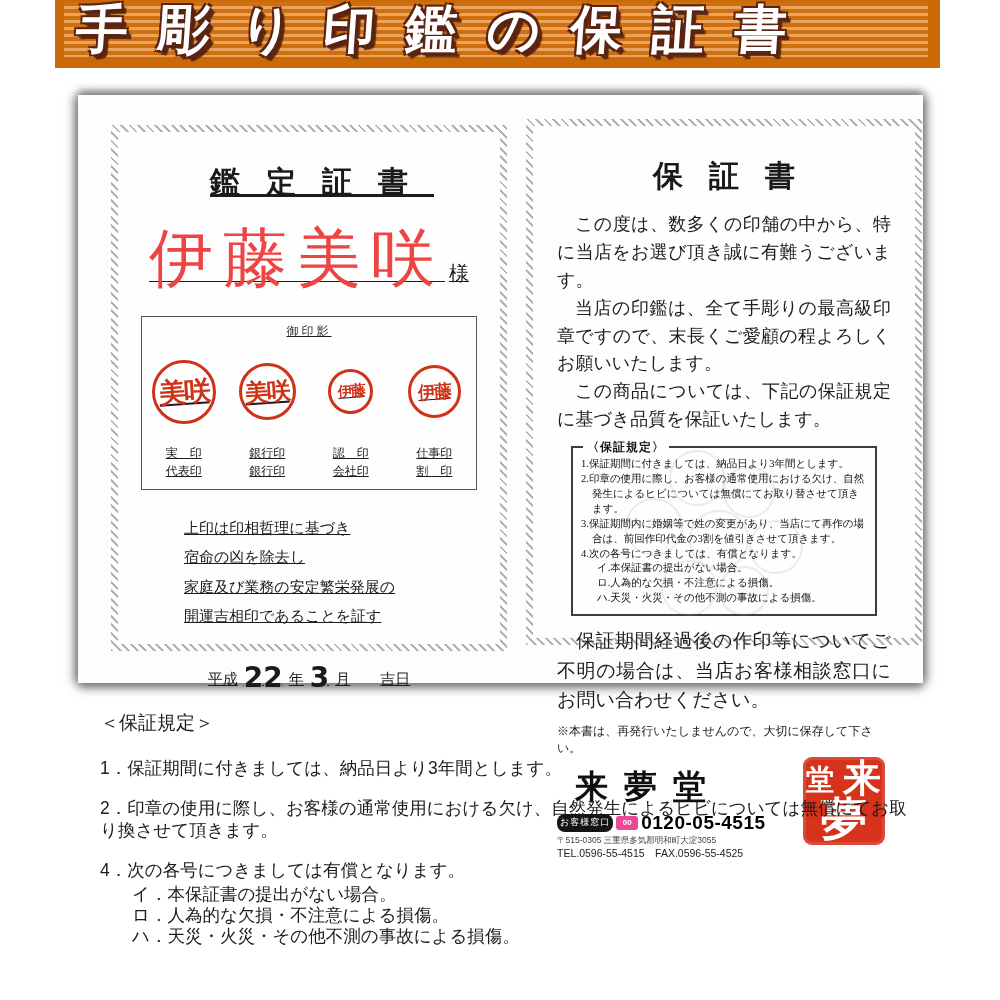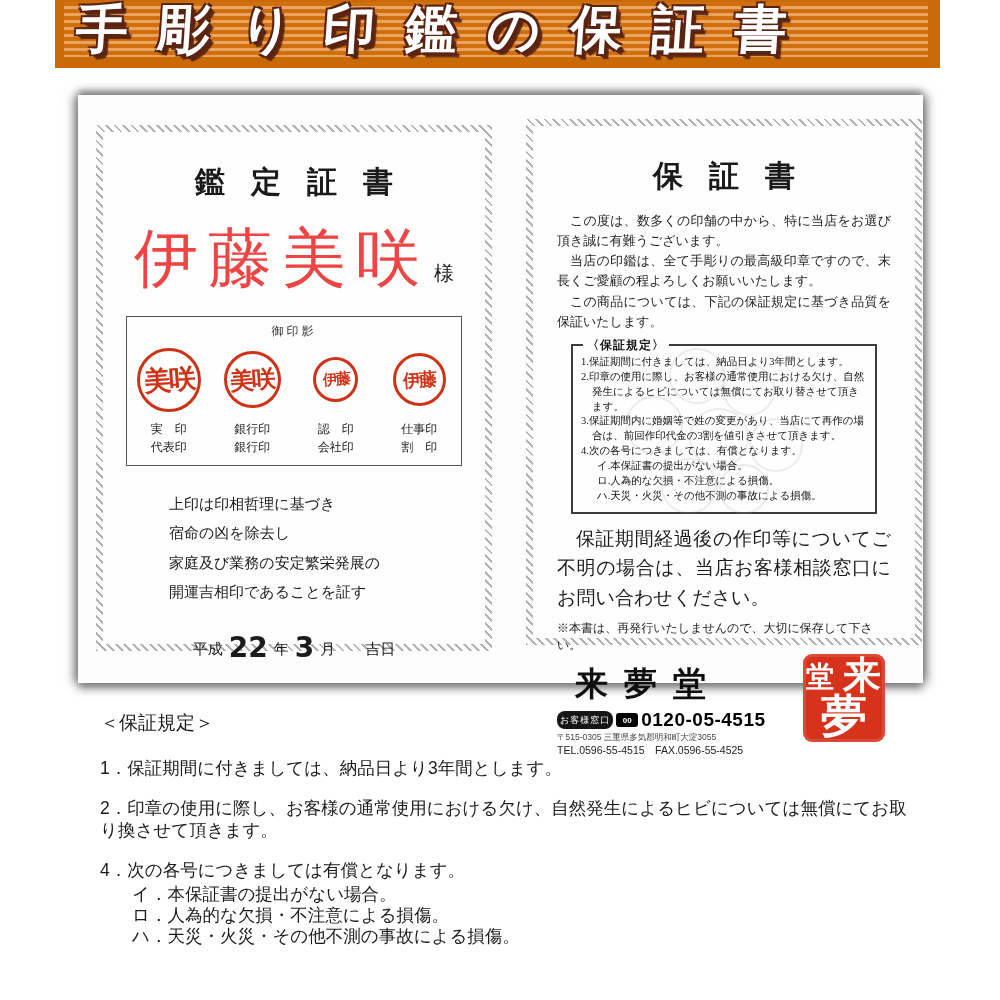--- a/index.html
+++ b/index.html
@@ -17,66 +17,66 @@
        2px 2px 0 #5b2412, 3px 3px 0 #5b2412, 5px 5px 1px rgba(70,25,10,.85); }
 
   
   #photo { position:absolute; left:78px; top:95px; width:845px; height:588px;
     background:#fdfdfd;
     box-shadow:0 -5px 7px rgba(95,95,95,.6), 0 6px 8px rgba(95,95,95,.65),
                -6px 0 8px rgba(120,120,120,.5), 6px 0 8px rgba(120,120,120,.5); }
   .cert { position:absolute; background:#fefefe; border:7px solid transparent;
     border-image:repeating-linear-gradient(45deg,#b3b3b3 0 2px, rgba(255,255,255,0) 2px 6px) 7;
     color:#1c1c1c; }
-  #cert-left  { left:18px;  top:30px; width:396px; height:526px; }
+  #cert-left  { left:33px;  top:30px; width:396px; height:526px;text-decoration:underline; }
   #cert-right { left:448px; top:24px; width:396px; height:526px; }
 
   .cert-title { margin-top:30px; text-align:center; font-size:30px; font-weight:600;
     letter-spacing:26px; text-indent:26px; color:#1a1a1a; }
 
   
   .lc-name-row { margin-top:12px; text-align:center; white-space:nowrap; }
   .lc-name { font-size:64px; letter-spacing:10px; color:#ef4444; }
   .lc-sama { font-size:20px; margin-left:4px; }
-  .lc-sealbox { margin:14px auto 0; width:336px; height:150px; border:1.5px solid #555;
+  .lc-sealbox { margin:14px auto 0; width:336px; height:174px; border:1.5px solid #555;
     display:flex; flex-direction:column; }
   .lc-sealbox-label { text-align:center; font-size:12px; letter-spacing:3px; margin-top:6px; color:#333; }
   .lc-seals { flex:1; display:flex; align-items:center; }
   .seal-col { flex:1; display:flex; justify-content:center; align-items:center; }
   .seal { border-radius:50%; border:3px solid #cf3317; color:#cf3317;
     display:flex; align-items:center; justify-content:center; overflow:hidden;
     filter:blur(.2px); font-weight:700; }
   .seal span { transform:rotate(-4deg); letter-spacing:-2px; }
   .lc-seal-labels { display:flex; margin-bottom:8px; }
   .lc-seal-labels .col { flex:1; text-align:center; font-size:12px; line-height:1.55; color:#222; }
   .lc-pledge { margin:24px 0 0 66px; font-size:15px; line-height:1.95; color:#1b1b1b; }
-  .lc-date { margin-top:24px; text-align:center; font-size:15px; color:#1b1b1b; }
+  .lc-date { margin-top:30px; text-align:center; font-size:15px; color:#1b1b1b; }
   .lc-date .num { font-family:"DejaVu Sans", sans-serif; font-weight:800; font-size:28px;
      margin:0 6px; vertical-align:-3px; }
   .lc-date .day { margin-left:30px; }
 
   
-  .rc-paras { margin:14px 24px 0; font-size:13px; line-height:1.55; text-align:justify; }
+  .rc-paras { margin:14px 24px 0; font-size:18px; line-height:1.55; text-align:justify; }
   .rc-paras p { text-indent:1em; }
   .rc-box { position:relative; margin:12px auto 0; width:306px; border:2px solid #3d3d3d;
     padding:9px 8px 8px; font-size:10.5px; line-height:1.42; color:#111; background:transparent; }
   .rc-box-legend { position:absolute; top:-9px; left:10px; background:#fefefe;
     padding:0 4px; font-size:12px; font-weight:700; letter-spacing:1px; }
   .rci { padding-left:11px; text-indent:-11px; position:relative; z-index:1; }
   .rcs { padding-left:16px; position:relative; z-index:1; }
   .wm { position:absolute; border-radius:50%; border:2px solid rgba(150,150,150,.18); z-index:0; }
   .rc-after { margin:10px 24px 0; font-size:19px; line-height:1.55; text-indent:1em; text-align:justify; }
   .rc-note { margin:8px 24px 0; font-size:12px; }
   .rc-footer { position:relative; margin:8px 18px 0; height:120px; }
   .rc-shop { margin-left:24px; font-size:33px; font-weight:600; letter-spacing:16px; color:#0f0f0f; white-space:nowrap; }
   .rc-contact { margin-left:6px; margin-top:2px; font-family:"Liberation Sans", sans-serif; }
   .rc-c-row1 { display:flex; align-items:center; gap:3px; }
   .rc-c-label { background:#151515; color:#fff; font-size:9px; padding:2.5px 3px;
     border-radius:8px; letter-spacing:1px; white-space:nowrap; }
-  .freedial { width:22px; height:14px; background:#000000; border-radius:3px;
+  .freedial { width:22px; height:14px; background:#ec4899; border-radius:3px;
     color:#fff; font-size:8px; display:flex; align-items:center; justify-content:center;
     font-weight:700; letter-spacing:0; }
   .rc-phone { font-size:19px; font-weight:800; color:#000; letter-spacing:.5px; }
   .rc-addr { font-size:8.5px; color:#444; margin-top:1px; white-space:nowrap; }
   .rc-telfax { font-size:10.5px; color:#222; white-space:nowrap; }
   .rc-stamp { position:absolute; right:12px; top:-8px; width:82px; height:88px;
     background:#d6321c; border-radius:9px; color:#fff; overflow:hidden;
     box-shadow:inset 0 0 0 3px rgba(255,255,255,.12); }
   .rc-stamp .s1 { position:absolute; top:-4px; right:4px; font-size:38px; font-weight:700; }
   .rc-stamp .s2 { position:absolute; top:4px; left:3px; font-size:28px; font-weight:700; }

